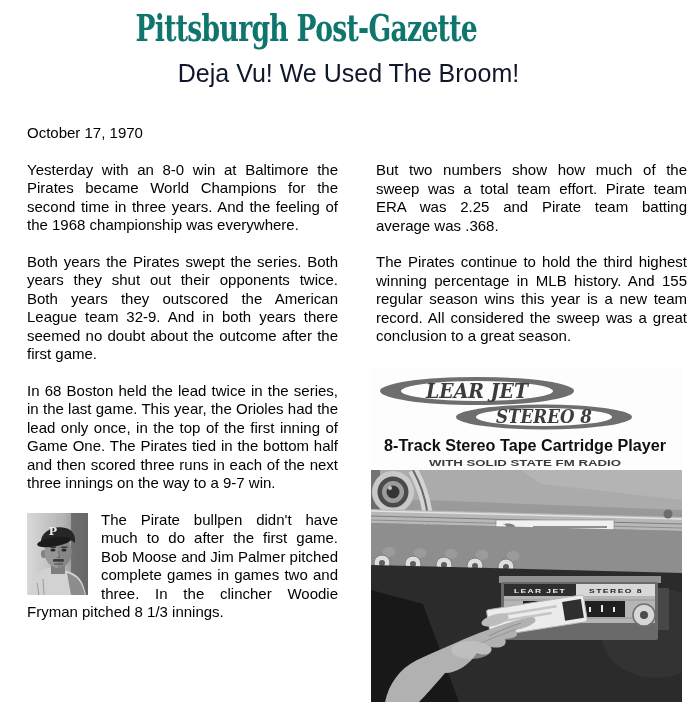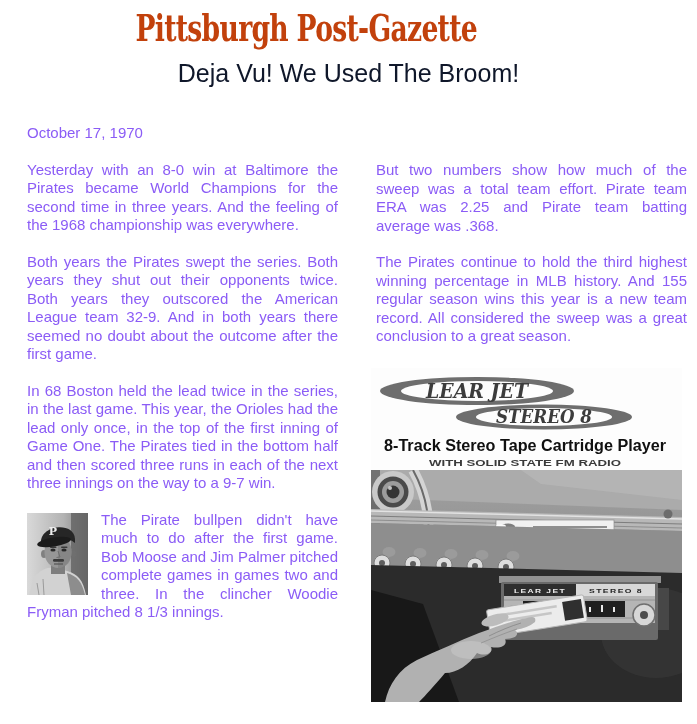--- a/index.html
+++ b/index.html
@@ -2,34 +2,34 @@
 <html><head>
 <meta charset="utf-8">
 <style>
   html,body { margin:0; padding:0; background:#ffffff; }
   .page {
     position:relative; width:697px; height:724px; background:#ffffff;
     font-family:"Liberation Sans", sans-serif; color:#1a1a1a; overflow:hidden;
   }
   .masthead {
     position:absolute; top:6px; left:0; width:613px; text-align:center;
-    font-family:"DejaVu Serif", serif; font-weight:700; font-size:37px; color:#c2410c;
+    font-family:"DejaVu Serif", serif; font-weight:700; font-size:37px; color:#0f766e;
     white-space:nowrap;
   }
   .masthead span { display:inline-block; transform:scaleX(0.72); letter-spacing:-1px; }
   .headline {
     position:absolute; top:59px; left:0; width:697px; text-align:center;
     font-size:25px; font-weight:400; color:#0f172a;
   }
   .col { position:absolute; top:124px; width:311px; }
   .col-left  { left:27px; }
   .col-right { left:376px; padding-top:37px; }
   .col p {
     margin:0 0 18px 0; font-size:15px; line-height:18.5px;
-    text-align:justify; color:#8b5cf6;
+    text-align:justify; color:#000000;
   }
   .col p.dateline { text-align:left; }
   .stargell-float { float:left; width:61px; height:82px; margin:2px 13px 2px 0; }
   .ad { position:absolute; left:358px; top:368px; width:311px; height:334px;margin-left:13px; }
   .brand1 { font-family:"DejaVu Serif", serif; font-style:italic; font-weight:700; font-size:20px; fill:#3c3c3c; }
   .brand2 { font-family:"DejaVu Serif", serif; font-style:italic; font-weight:700; font-size:18px; fill:#3c3c3c; }
   .ad-title { font-family:"Liberation Sans", sans-serif; font-weight:700; font-size:16px; fill:#101010; }
   .ad-sub   { font-family:"Liberation Sans", sans-serif; font-weight:700; font-size:9px; fill:#3a3a3a; }
   .radio-label-dark  { font-family:"Liberation Sans", sans-serif; font-weight:700; font-size:6px; fill:#f0f0f0; letter-spacing:1px; }
   .radio-label-light { font-family:"Liberation Sans", sans-serif; font-weight:700; font-size:6px; fill:#1e1e1e; letter-spacing:1px; }

